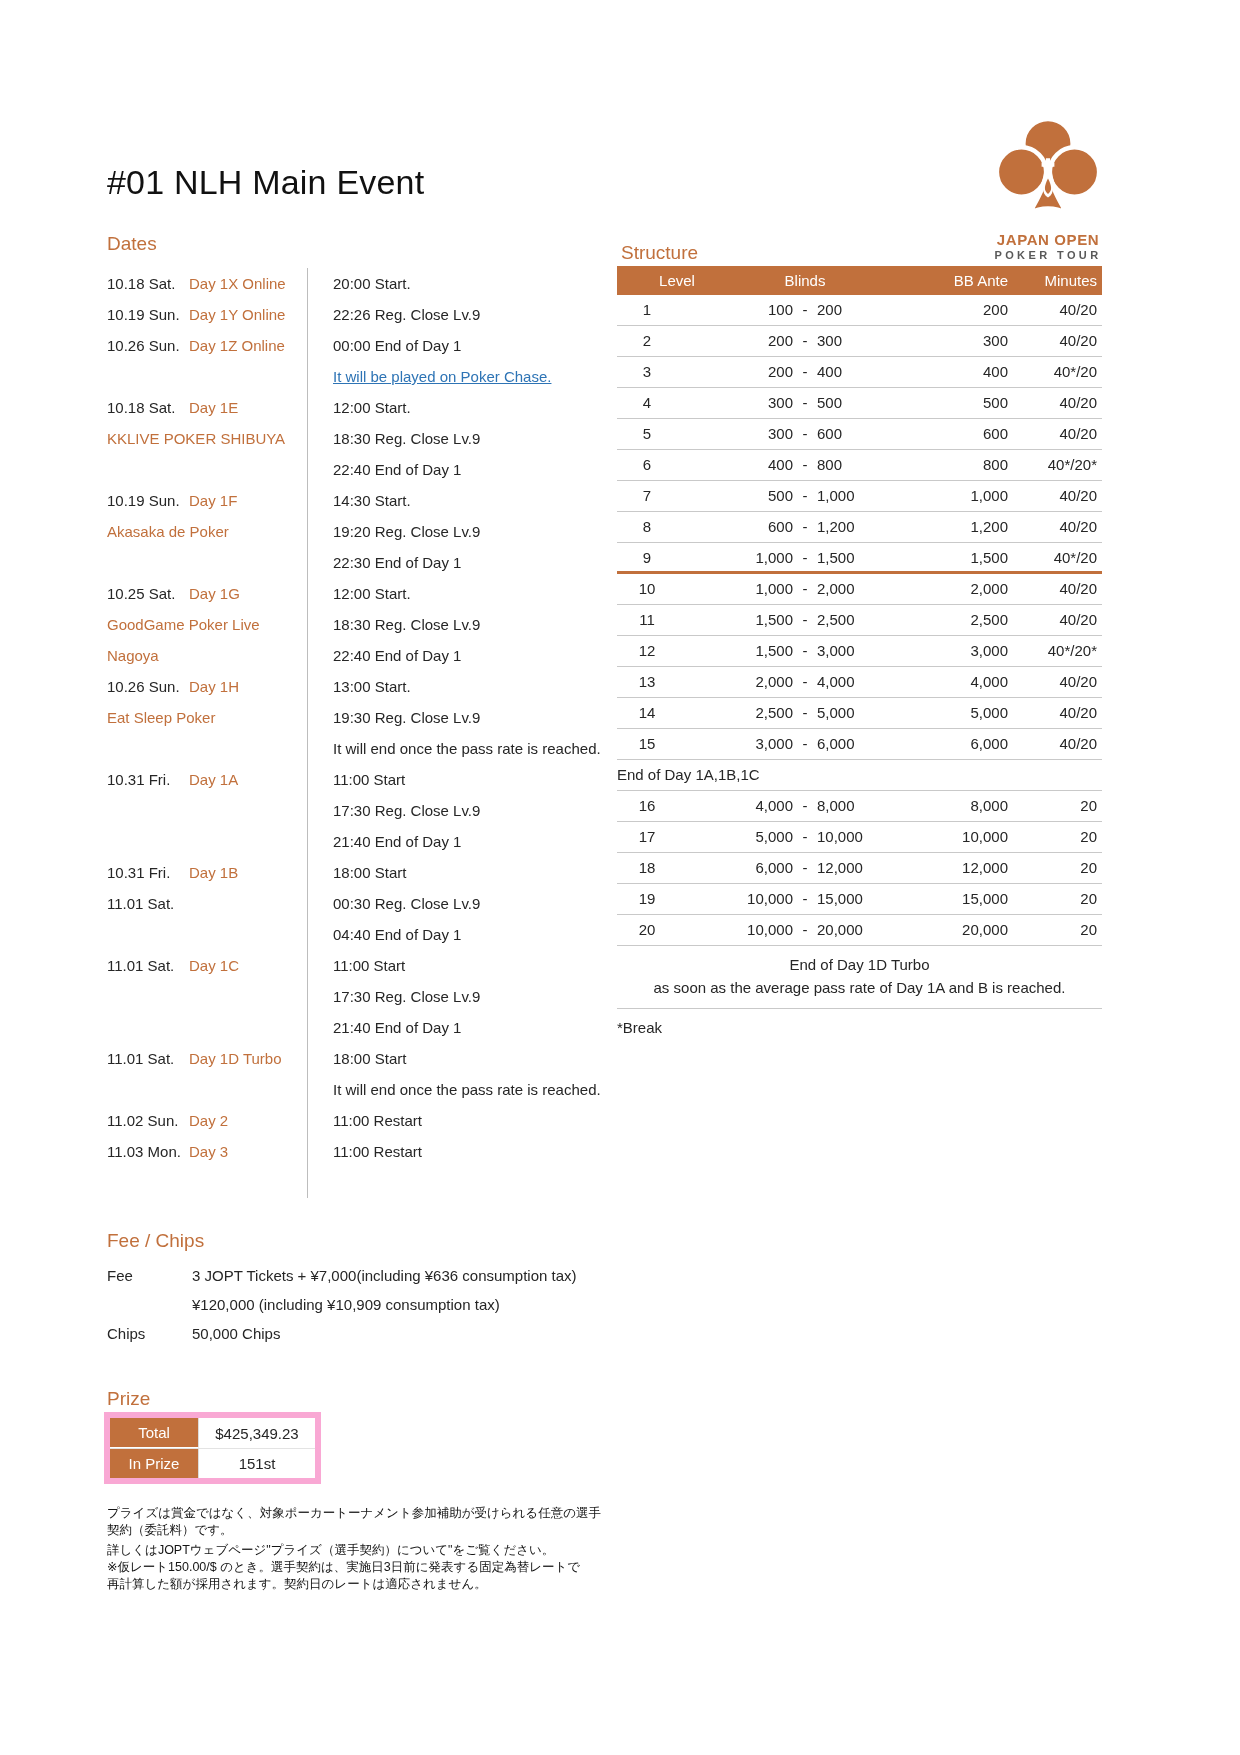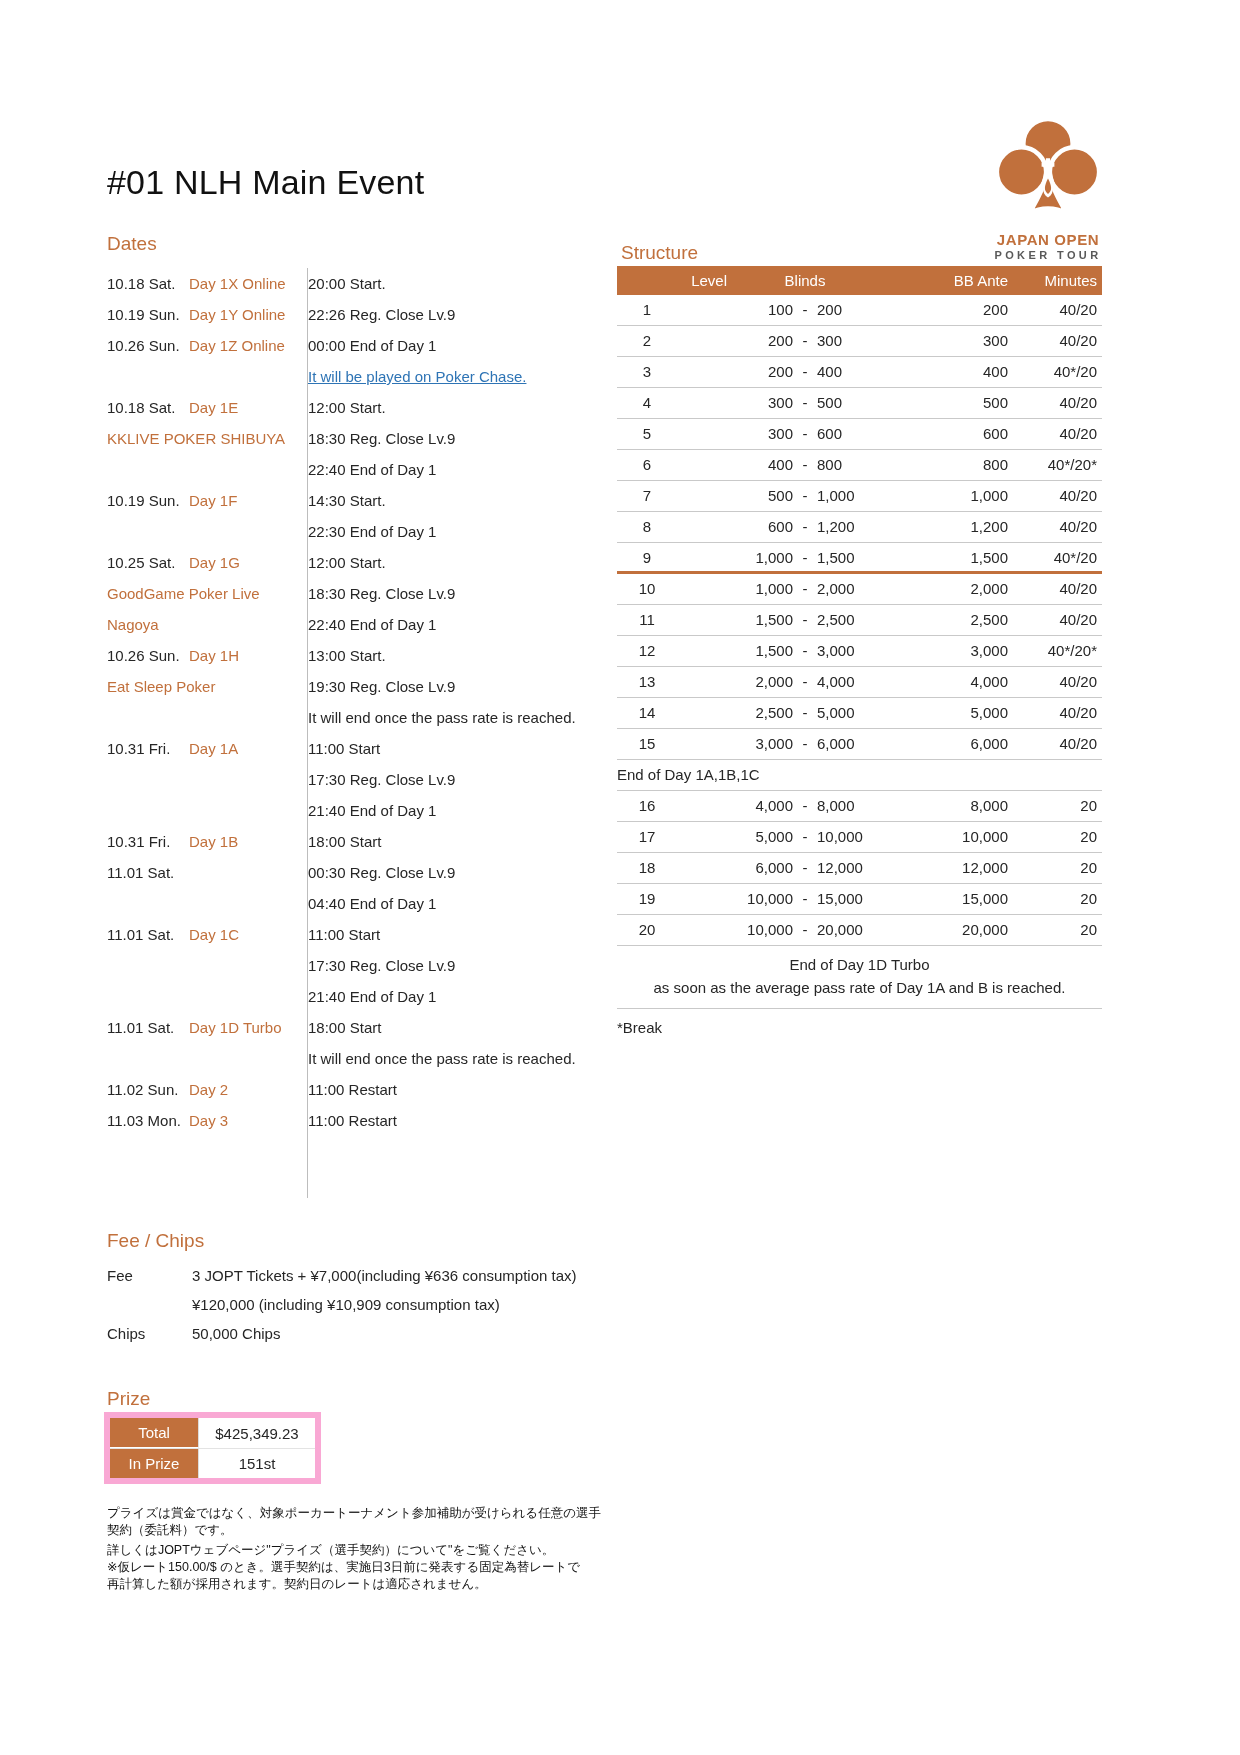--- a/index.html
+++ b/index.html
@@ -24,29 +24,29 @@
   #h-fee { left: 107px; top: 1230px; }
   #h-prize { left: 107px; top: 1388px; }
 
   
   .dates-rows { position: absolute; left: 107px; top: 268px; font-size: 15px; }
   .d-row { height: 31px; display: flex; align-items: center; }
   .d-left { width: 200px; flex: none; display: flex; align-items: center; }
   .d-date { width: 82px; flex: none; color: #262626; }
   .d-label { color: #C1703C; }
   .d-venue { color: #C1703C; }
-  .d-right { padding-left: 1px; color: #262626; white-space: nowrap; }
+  .d-right { padding-left: 26px; color: #262626; white-space: nowrap; }
   .d-right.link { color: #2E74B5; text-decoration: underline; cursor: pointer; }
   .dates-divider { position: absolute; left: 307px; top: 268px; width: 1px; height: 930px; background: #BDBDBD; }
 
   
   .structure-table { position: absolute; left: 617px; top: 266px; width: 485px; font-size: 15px; }
   .s-head { position: relative; height: 29px; background: #C1703C; color: #fff; }
   .s-head span { position: absolute; top: 0; height: 29px; line-height: 29px; }
-  .h-level { left: 10px; width: 100px; text-align: right; }
+  .h-level { left: 10px; width: 100px; text-align: center; }
   .h-blinds { left: 88px; width: 200px; text-align: center; }
   .h-ante { left: 266px; width: 125px; text-align: right; }
   .h-min { left: 398px; width: 82px; text-align: right; }
 
   .s-row { position: relative; height: 31px; border-bottom: 1px solid #C9C9C9; }
   .s-row span { position: absolute; top: 0; height: 30px; line-height: 30px; }
   .c-level { left: 0; width: 60px; text-align: center; }
   .c-sb { left: 88px; width: 88px; text-align: right; }
   .c-dash { left: 176px; width: 24px; text-align: center; }
   .c-bb { left: 200px; width: 92px; text-align: left; }
@@ -163,20 +163,27 @@
 
   <div class="d-row">
     <div class="d-left">
       <span class="d-date">10.19 Sun.</span>
       <span class="d-label">Day 1F</span>
 
     </div>
     <div class="d-right">14:30 Start.</div>
   </div>
 
+  <div class="d-row">
+    <div class="d-left">
+
+      <span class="d-venue">Akasaka de Poker</span>
+    </div>
+    <div class="d-right">19:20 Reg. Close Lv.9</div>
+  </div>
 
   <div class="d-row">
     <div class="d-left">
       <span class="d-date"></span>
       <span class="d-label"></span>
 
     </div>
     <div class="d-right">22:30 End of Day 1</div>
   </div>
 

